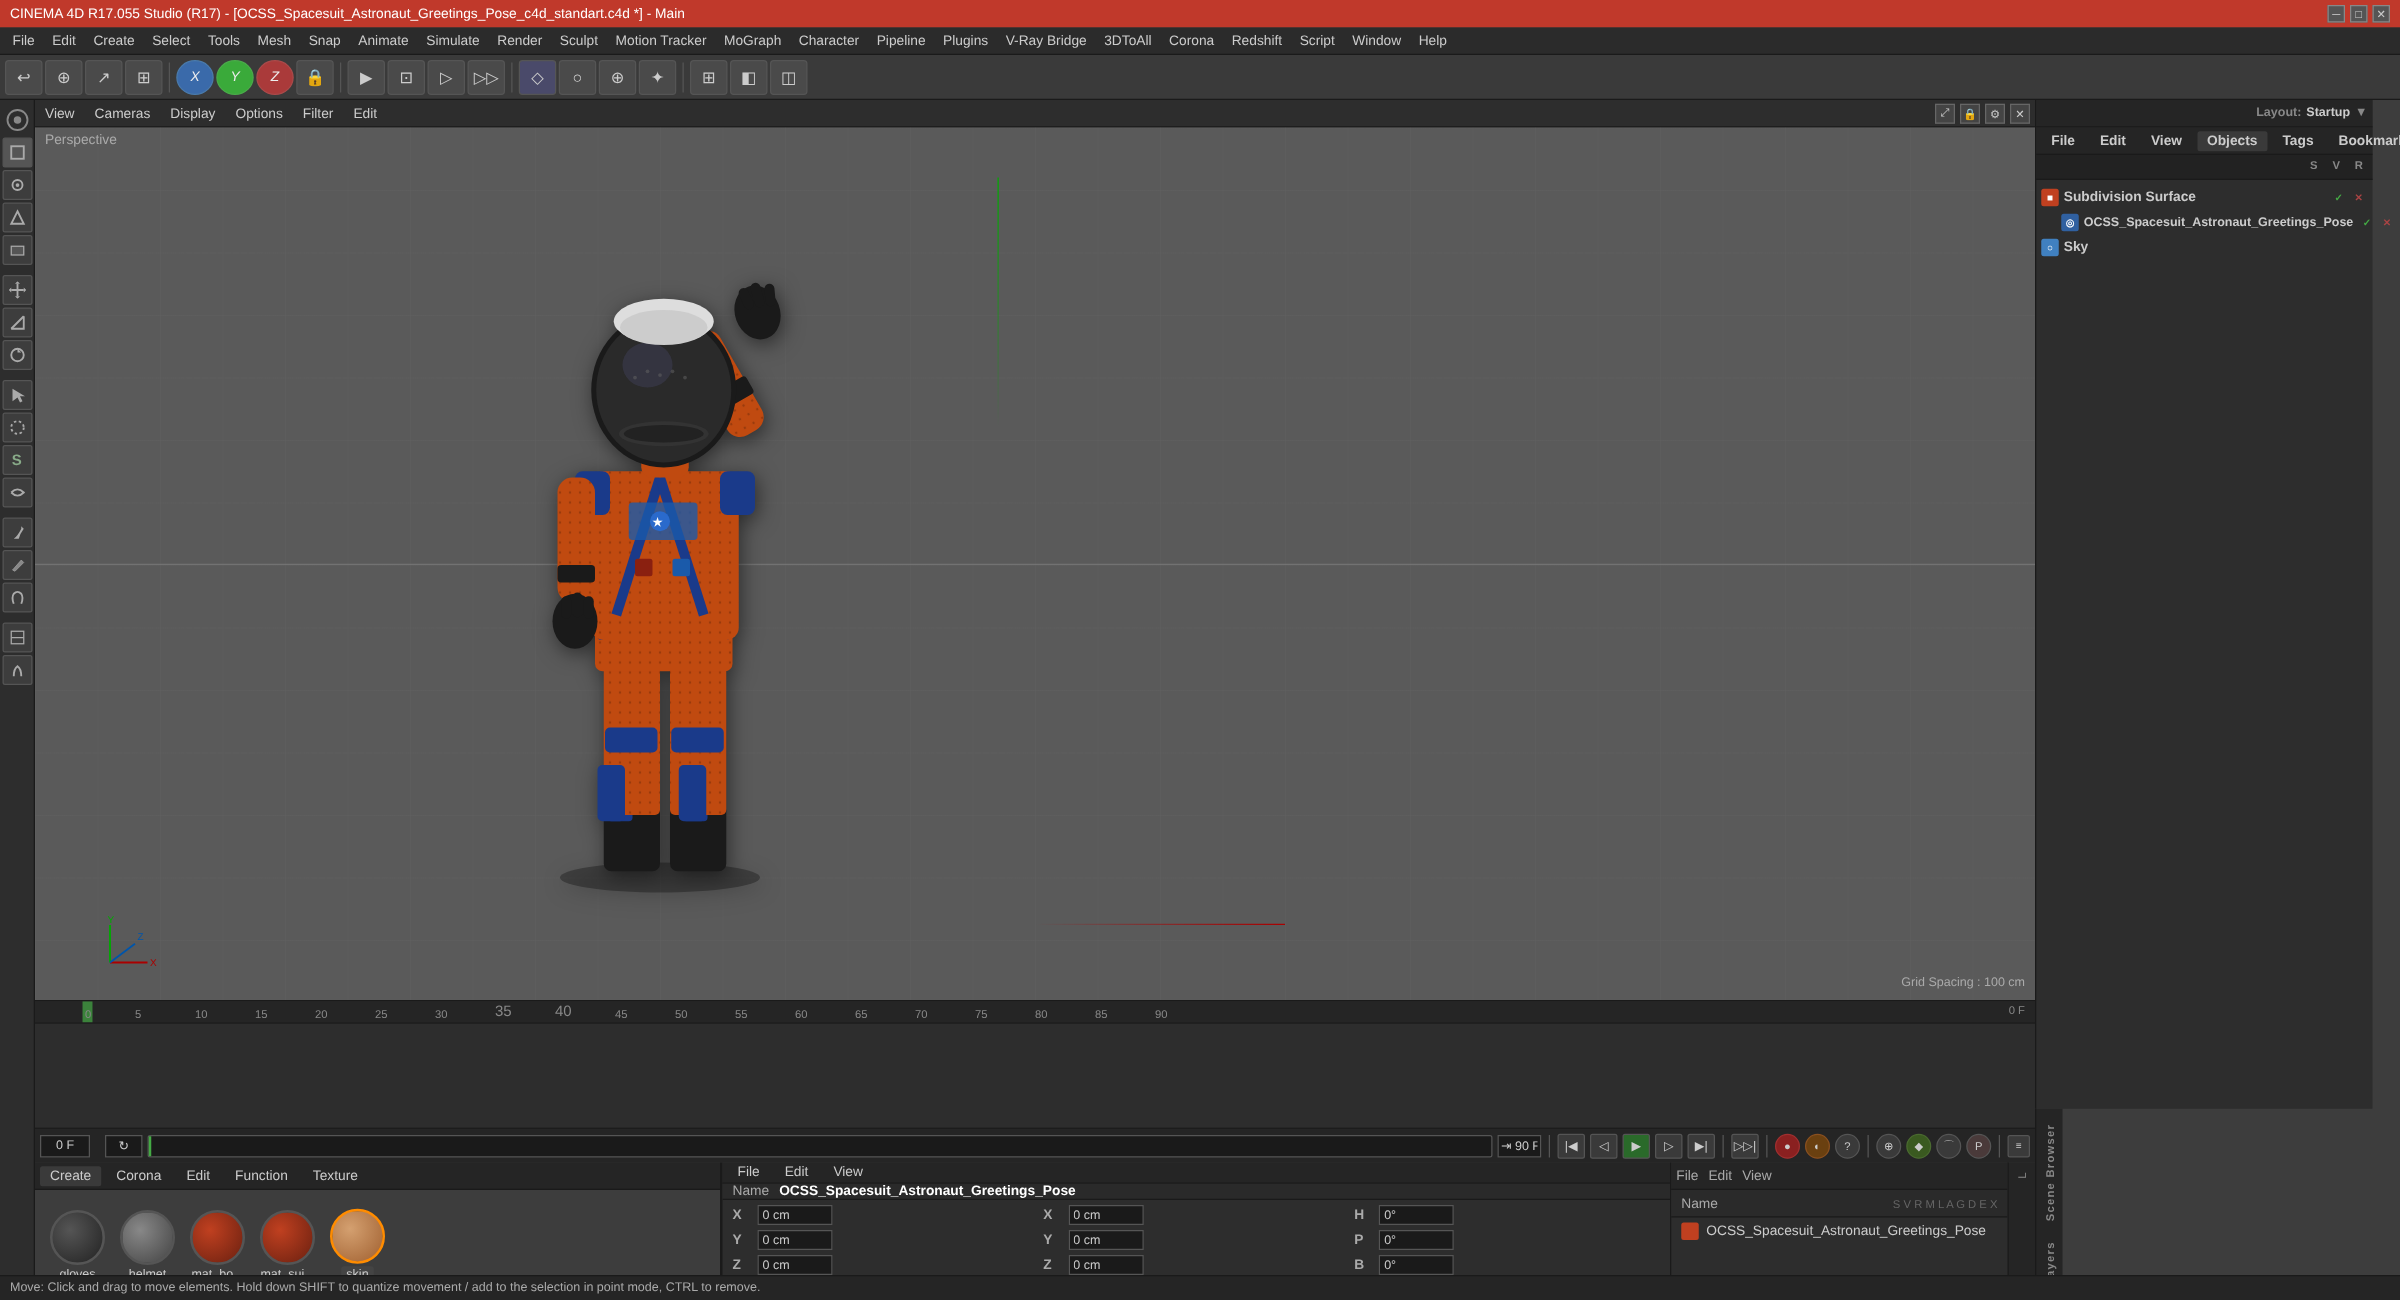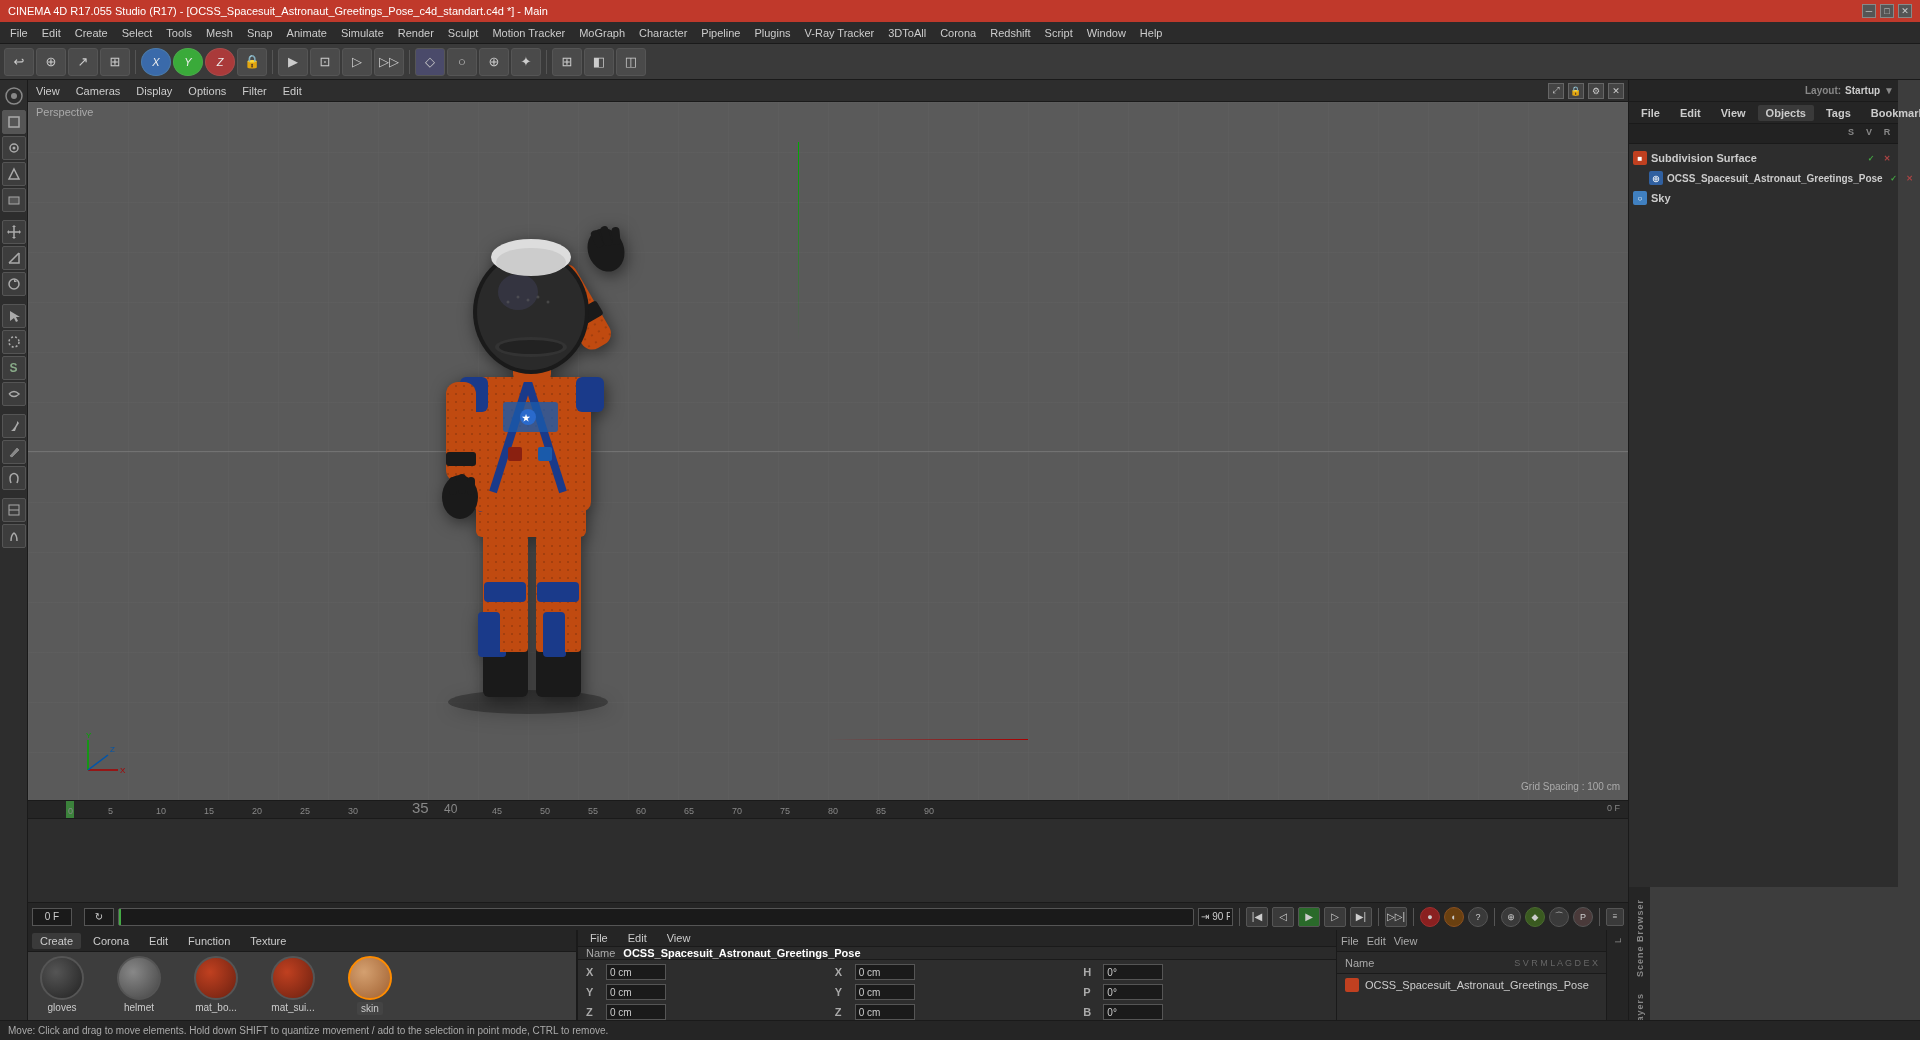--- a/index.html
+++ b/index.html
@@ -419,23 +419,23 @@
       padding: 2px 8px;
       cursor: pointer;
       color: #ccc;
       font-size: 11px;
       border-radius: 2px;
     }
     .mat-tab:hover, .mat-tab.active { background: #3a3a3a; }
     #material-list {
       flex: 1;
       display: flex;
-      align-items: flex-start;
+      align-items: center;
       padding: 4px 8px;
-      gap: 25px;
+      gap: 4px;
       overflow-x: auto;
     }
     .material-swatch {
       width: 52px;
       display: flex;
       flex-direction: column;
       align-items: center;
       cursor: pointer;
       gap: 2px;
     }
@@ -726,21 +726,21 @@
     <div class="menu-item">Snap</div>
     <div class="menu-item">Animate</div>
     <div class="menu-item">Simulate</div>
     <div class="menu-item">Render</div>
     <div class="menu-item">Sculpt</div>
     <div class="menu-item">Motion Tracker</div>
     <div class="menu-item">MoGraph</div>
     <div class="menu-item">Character</div>
     <div class="menu-item">Pipeline</div>
     <div class="menu-item">Plugins</div>
-    <div class="menu-item">V-Ray Tracker</div>
+    <div class="menu-item">V-Ray Bridge</div>
     <div class="menu-item">3DToAll</div>
     <div class="menu-item">Corona</div>
     <div class="menu-item">Redshift</div>
     <div class="menu-item">Script</div>
     <div class="menu-item">Window</div>
     <div class="menu-item">Help</div>
   </div>
 
   <div id="toolbar">
     <div class="toolbar-btn">↩</div>
@@ -1000,21 +1000,21 @@
         <div id="timeline-ruler">
           <div class="green-bar"></div>
           <div style="position:absolute;left:0;right:0;top:0;bottom:0;display:flex;align-items:flex-end;padding-left:40px;padding-bottom:2px;">
             <span style="position:absolute;left:40px;font-size:9px;color:#888;">0</span>
             <span style="position:absolute;left:80px;font-size:9px;color:#888;">5</span>
             <span style="position:absolute;left:128px;font-size:9px;color:#888;text-align:center;">10</span>
             <span style="position:absolute;left:176px;font-size:9px;color:#888;">15</span>
             <span style="position:absolute;left:224px;font-size:9px;color:#888;">20</span>
             <span style="position:absolute;left:272px;font-size:9px;color:#888;">25</span>
             <span style="position:absolute;left:320px;font-size:9px;color:#888;">30</span>
-            <span style="position:absolute;left:368px;font-size:15px;color:#888;margin-left:16px;">35</span>
+            <span style="position:absolute;left:368px;font-size:12px;color:#888;">35</span>
             <span style="position:absolute;left:416px;font-size:12px;color:#888;">40</span>
             <span style="position:absolute;left:464px;font-size:9px;color:#888;">45</span>
             <span style="position:absolute;left:512px;font-size:9px;color:#888;">50</span>
             <span style="position:absolute;left:560px;font-size:9px;color:#888;">55</span>
             <span style="position:absolute;left:608px;font-size:9px;color:#888;">60</span>
             <span style="position:absolute;left:656px;font-size:9px;color:#888;">65</span>
             <span style="position:absolute;left:704px;font-size:9px;color:#888;">70</span>
             <span style="position:absolute;left:752px;font-size:9px;color:#888;">75</span>
             <span style="position:absolute;left:800px;font-size:9px;color:#888;">80</span>
             <span style="position:absolute;left:848px;font-size:9px;color:#888;">85</span>

